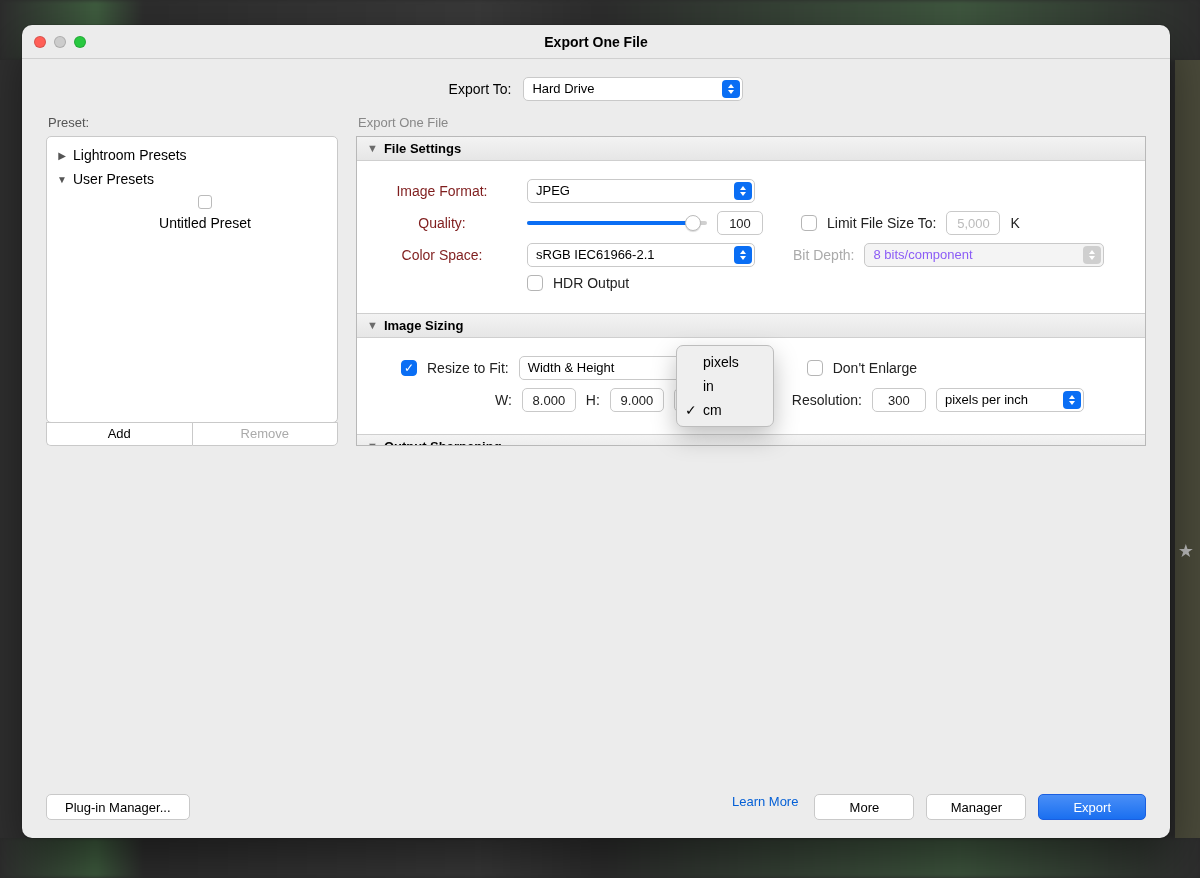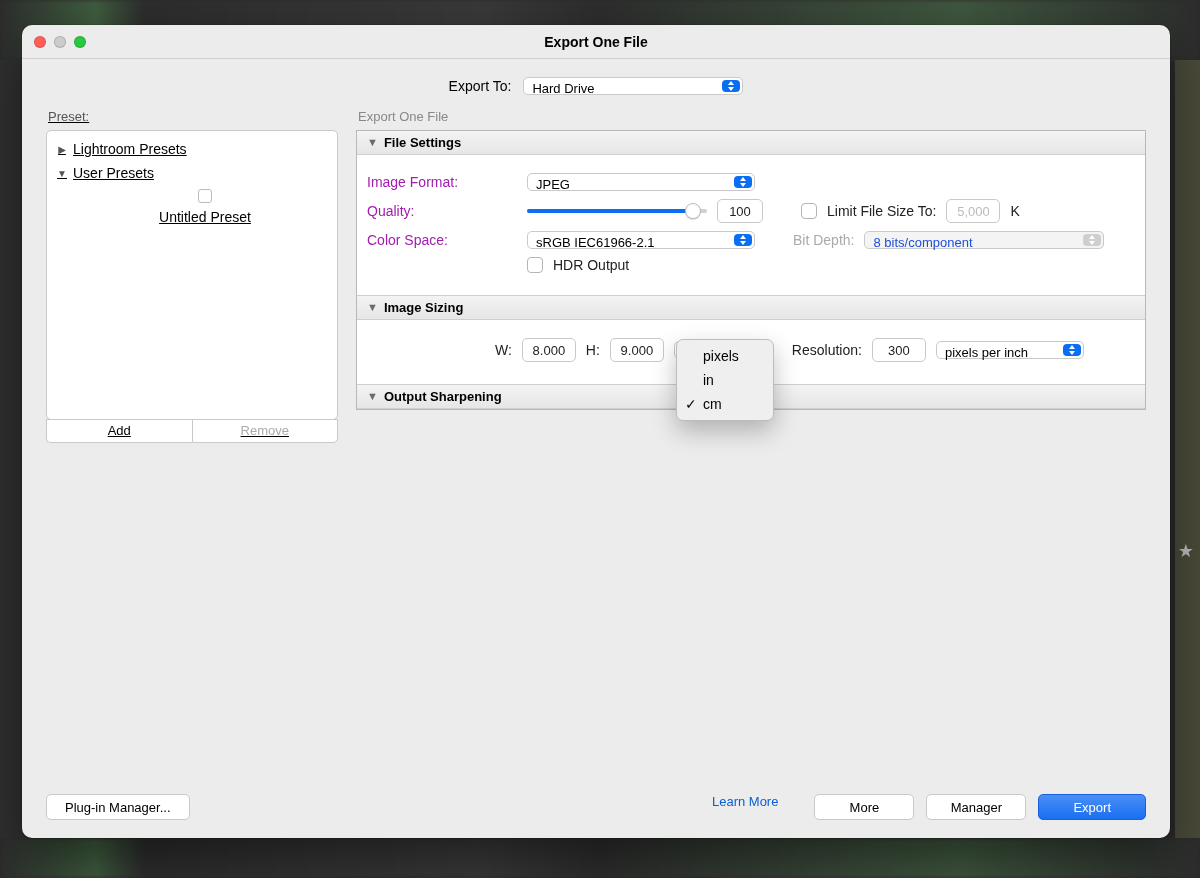--- a/index.html
+++ b/index.html
@@ -67,43 +67,43 @@
     gap:12px; padding:18px 0 14px;
   }
   .toprow-label { font-size:14px; }
 
   
   .select {
     position:relative;
     background:#fff;
     border:1px solid #c9c9c9;
     border-radius:5px;
-    height:18px; line-height:22px;
+    height:24px; line-height:22px;
     padding:0 28px 0 8px;
     font-size:13px;
     min-width:80px;
     display:inline-block;
     white-space:nowrap;
     color:#000;
   }
-  .select.disabled { color:#1d4ed8; background:#f4f4f4; }
+  .select.disabled { color:#8b5cf6; background:#f4f4f4; }
   .select .stepper {
     position:absolute; right:2px; top:2px; bottom:2px;
     width:18px; border-radius:4px;
     background:#0a6ef4;
     display:flex; flex-direction:column; align-items:center; justify-content:center;
   }
   .select.disabled .stepper { background:#cfcfcf; }
   .stepper svg { width:6px; height:4px; display:block; }
   .stepper svg + svg { margin-top:2px; }
   .select-wide { width: 220px; }
 
   .columns { display:flex; flex:1; padding:0 24px 0 24px; gap:18px; min-height:0; }
 
-  .presets-col { width: 292px; display:flex; flex-direction:column;text-decoration:underline; }
+  .presets-col { width: 292px; display:flex; flex-direction:column; }
   .presets-label { color:#555; margin:0 0 6px 2px; font-size:13px; }
   .preset-box {
     background:#fff; border:1px solid #c9c9c9; border-radius:5px;
     flex:1; overflow:auto; padding:6px 0;
     font-size:14px;
     max-height:510px;
   }
   .preset-item { display:flex; align-items:center; gap:6px; padding:4px 10px; }
   .preset-item.child { padding-left:36px;flex-direction:column; }
   .disc { width:10px; text-align:center; color:#555; font-size:10px; }
@@ -132,21 +132,21 @@
     border-top:1px solid #cfcfcf;
     border-bottom:1px solid #cfcfcf;
     font-weight:600; font-size:13px;
     padding:4px 10px;
     display:flex; align-items:center; gap:6px;
   }
   .section-head:first-child { border-top:none; }
   .tri { color:#6b6b6b; font-size:11px; display:inline-block; transform:translateY(-1px); }
   .section-body { padding:10px 10px 14px; font-size:14px; color:#222; }
   .row { display:flex; align-items:center; margin:8px 0; gap:10px; }
-  .lab { width:150px; text-align:left; color:#a21caf; }
+  .lab { width:150px; text-align:center; color:#7f1d1d; }
   .lab-sm { color:#222; }
   .disabled-text { color:#aaa; }
 
   .check {
     width:16px; height:16px; border:1px solid #b5b5b5; border-radius:4px;
     background:#fff; display:inline-flex; align-items:center; justify-content:center;
     flex-shrink:0;
   }
   .check.checked { background:#0a6ef4; border-color:#0a6ef4; }
   .check.checked::after { content:"✓"; color:#fff; font-size:12px; line-height:1; }
@@ -201,21 +201,21 @@
   .btn {
     height:26px; padding:0 18px; border-radius:5px;
     background:#fff; border:1px solid #c9c9c9;
     font-size:13px; display:inline-flex; align-items:center; justify-content:center;
   }
   .btn-primary {
     background:linear-gradient(#4a8ff7,#1a6ff0);
     border:1px solid #1a5fe0; color:#fff;
     padding:0 34px;
   }
-  .link { color:#0560d6; font-size:13px; margin-right:24px; }
+  .link { color:#0560d6; font-size:13px; margin-right:4px; }
 
   .spacer { flex:1; }
 </style>
 </head>
 <body>
 
 <div class="bg-strip-top"></div>
 <div class="bg-strip-bottom"></div>
 <div class="bg-left"></div>
 <div class="bg-right"></div>
@@ -340,20 +340,39 @@
             <span>HDR Output</span>
           </div>
         </div>
 
         <div class="section-head">
           <span class="tri">▼</span>
           <span>Image Sizing</span>
         </div>
         <div class="section-body" style="position:relative;">
           <div class="row">
+            <span style="width:24px"></span>
+            <span class="check checked"></span>
+            <span>Resize to Fit:</span>
+            <span class="select" style="width:250px">
+              <span>Width &amp; Height</span>
+              <span class="stepper">
+                <svg viewBox="0 0 6 4">
+                    <path d="M0 4 L3 0 L6 4 Z" fill="#fff"></path>
+                  </svg>
+                <svg viewBox="0 0 6 4">
+                    <path d="M0 0 L3 4 L6 0 Z" fill="#fff"></path>
+                  </svg>
+              </span>
+            </span>
+            <span style="width:18px"></span>
+            <span class="check"></span>
+            <span>Don't Enlarge</span>
+          </div>
+          <div class="row">
             <span style="width:118px"></span>
             <span>W:</span>
             <span class="text-input wide">8.000</span>
             <span>H:</span>
             <span class="text-input wide">9.000</span>
             <span class="select" style="width:84px">
               <span>cm</span>
               <span class="stepper">
                 <svg viewBox="0 0 6 4">
                     <path d="M0 4 L3 0 L6 4 Z" fill="#fff"></path>

